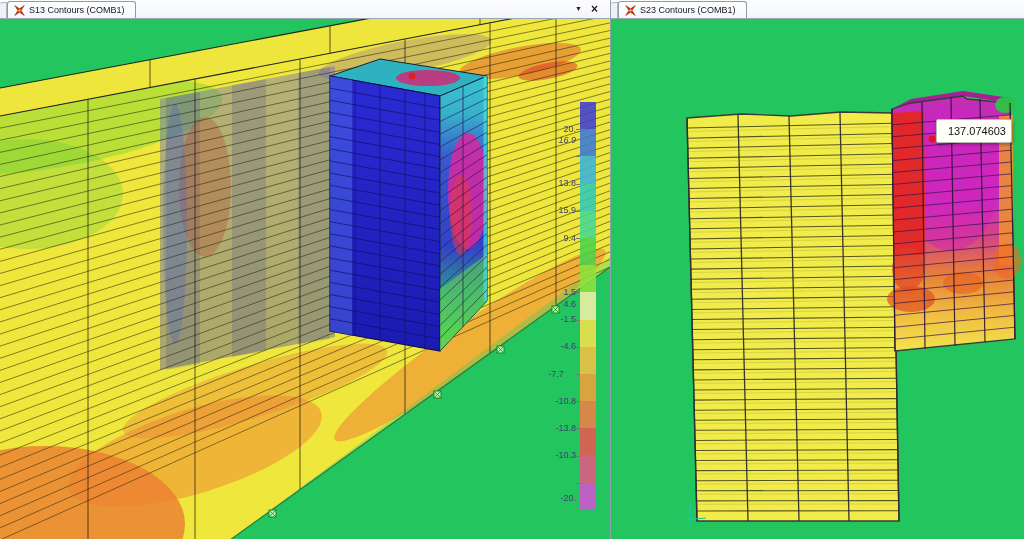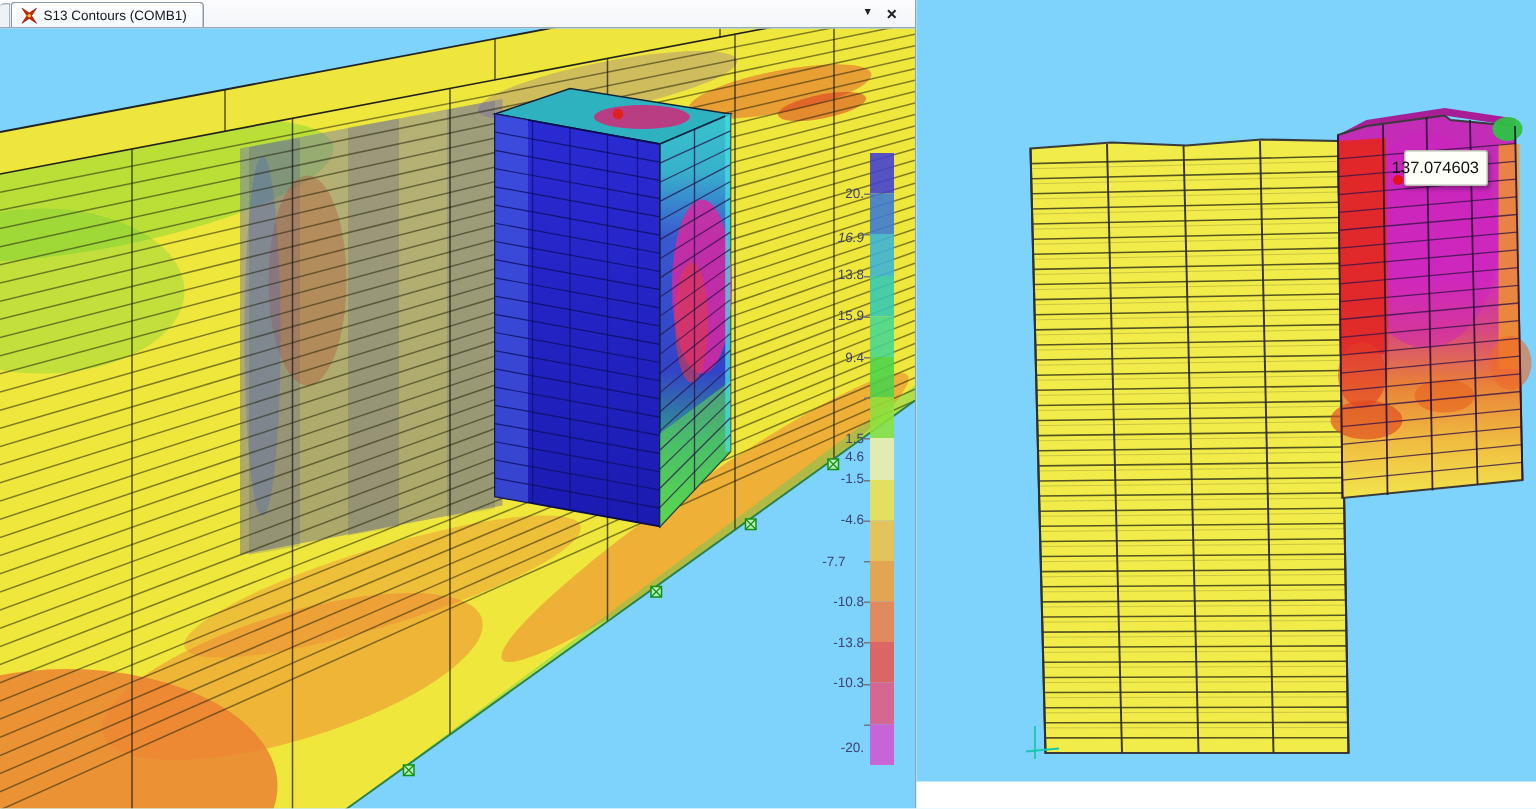--- a/index.html
+++ b/index.html
@@ -15,31 +15,31 @@
   .tab{position:absolute;left:7px;top:1px;height:16px;display:flex;align-items:center;gap:4px;
        padding:0 10px 0 6px;background:linear-gradient(#ffffff,#f4f8fc);
        border:1px solid #8c9aa9;border-bottom:none;border-radius:3px 3px 0 0;
        font-size:9px;color:#15151f;white-space:nowrap;z-index:3;text-align:right;}
   .tab .ticon{width:11px;height:11px;display:inline-block;flex:none;}
   .winctl{position:absolute;top:2px;height:14px;display:flex;align-items:center;gap:9px;
           font-size:9px;color:#222;z-index:3;}
   #panel-left .winctl{right:12px;}
   .ctl{cursor:default;line-height:14px;}
   .ctl.close{font-size:12px;font-weight:bold;}
-  .content{position:relative;width:100%;height:521px;background:#7dd3fc;overflow:hidden;}
+  .content{position:relative;width:100%;height:521px;background:#22c55e;overflow:hidden;}
   svg.scene{position:absolute;left:0;top:0;}
   
   #legend{position:absolute;left:536px;top:83px;width:64px;height:410px;z-index:2;}
   #legend .bar{position:absolute;left:44px;top:0;width:16px;height:408px;opacity:.88;}
   #legend .band{width:16px;}
   #legend .lab{position:absolute;width:40px;left:0;text-align:right;font-size:9px;
                color:#3d4070;line-height:11px;}
   #legend .tick{position:absolute;left:40px;width:4px;height:1px;background:#777;}
   
-  #tooltip{position:absolute;left:325px;top:100px;width:56px;height:24px;background:#fffffa;
+  #tooltip{position:absolute;left:325px;top:100px;width:76px;height:24px;background:#fffffa;
            border:1px solid #b9b9b2;border-radius:2px;box-shadow:1px 2px 3px rgba(0,0,0,.28);
            font-size:11px;color:#111;display:flex;align-items:center;justify-content:flex-end;
            padding-right:5px;box-sizing:border-box;z-index:2;}
 </style>
 </head>
 <body>
 
 <div id="app">
 
   <div class="panel" id="panel-left">
@@ -252,21 +252,21 @@
             <div class="band" style="height: 27.2px; background: rgb(242, 226, 76);"></div>
             <div class="band" style="height: 27.2px; background: rgb(242, 194, 68);"></div>
             <div class="band" style="height: 27.2px; background: rgb(240, 160, 60);"></div>
             <div class="band" style="height: 27.2px; background: rgb(238, 128, 72);"></div>
             <div class="band" style="height: 27.2px; background: rgb(232, 88, 82);"></div>
             <div class="band" style="height: 27.2px; background: rgb(226, 90, 132);"></div>
             <div class="band" style="height: 27.2px; background: rgb(211, 85, 212);"></div>
           </div>
       <div class="lab" style="top: 21.7px;">20.</div>
           <div class="tick" style="top: 27.2px;"></div>
-          <div class="lab" style="top: 51px; font-style: italic;">16.9</div>
+          <div class="lab" style="top: 33px; font-style: italic;">16.9</div>
           <div class="tick" style="top: 54.4px;"></div>
           <div class="lab" style="top: 76.1px;">13.8</div>
           <div class="tick" style="top: 81.6px;"></div>
           <div class="lab" style="top: 103.3px;">15.9</div>
           <div class="tick" style="top: 108.8px;"></div>
           <div class="lab" style="top: 130.5px;">9.4</div>
           <div class="tick" style="top: 136px;"></div>
           <div class="lab" style="top: 157.7px; margin-top: 39px;">4.6</div>
           <div class="tick" style="top: 163.2px;"></div>
           <div class="lab" style="top: 184.9px;">1.5</div>
@@ -283,20 +283,32 @@
           <div class="tick" style="top: 326.4px;"></div>
           <div class="lab" style="top: 348.1px;">-10.3</div>
           <div class="tick" style="top: 353.6px;"></div>
           <div class="lab" style="top: 375.3px; margin-top: 16px;">-20.</div>
           <div class="tick" style="top: 380.8px;"></div>
         </div>
     </div>
   </div>
 
   <div class="panel" id="panel-right">
+    <div class="tabbar">
+      <div class="tab-stub"></div>
+      <div class="tab">
+        <span class="ticon">
+          <svg viewBox="0 0 10 10" width="11" height="11">
+            <path d="M0.6 0.4 L5 3.4 L9.4 0.4 L6.4 5 L9.4 9.6 L5 6.6 L0.6 9.6 L3.6 5 Z" fill="#d42400" stroke="#7a1400" stroke-width="0.4"></path>
+            <circle cx="5" cy="5" r="1.1" fill="#f6b83c"></circle>
+          </svg>
+        </span>
+        <span>S23 Contours (COMB1)</span>
+      </div>
+    </div>
     <div class="content">
       <svg class="scene" id="scene-right" width="413" height="521" viewBox="0 0 413 521">
         <defs>
           <linearGradient id="wingGrad" x1="0" y1="78" x2="0" y2="332" gradientUnits="userSpaceOnUse">
             <stop offset="0" stop-color="#c22cb6"></stop>
               <stop offset="0.42" stop-color="#cd2ebc"></stop>
             <stop offset="0.56" stop-color="#d6487e"></stop>
               <stop offset="0.70" stop-color="#e88038"></stop>
             <stop offset="0.85" stop-color="#f0bc40"></stop>
               <stop offset="1" stop-color="#f2e44c"></stop>

